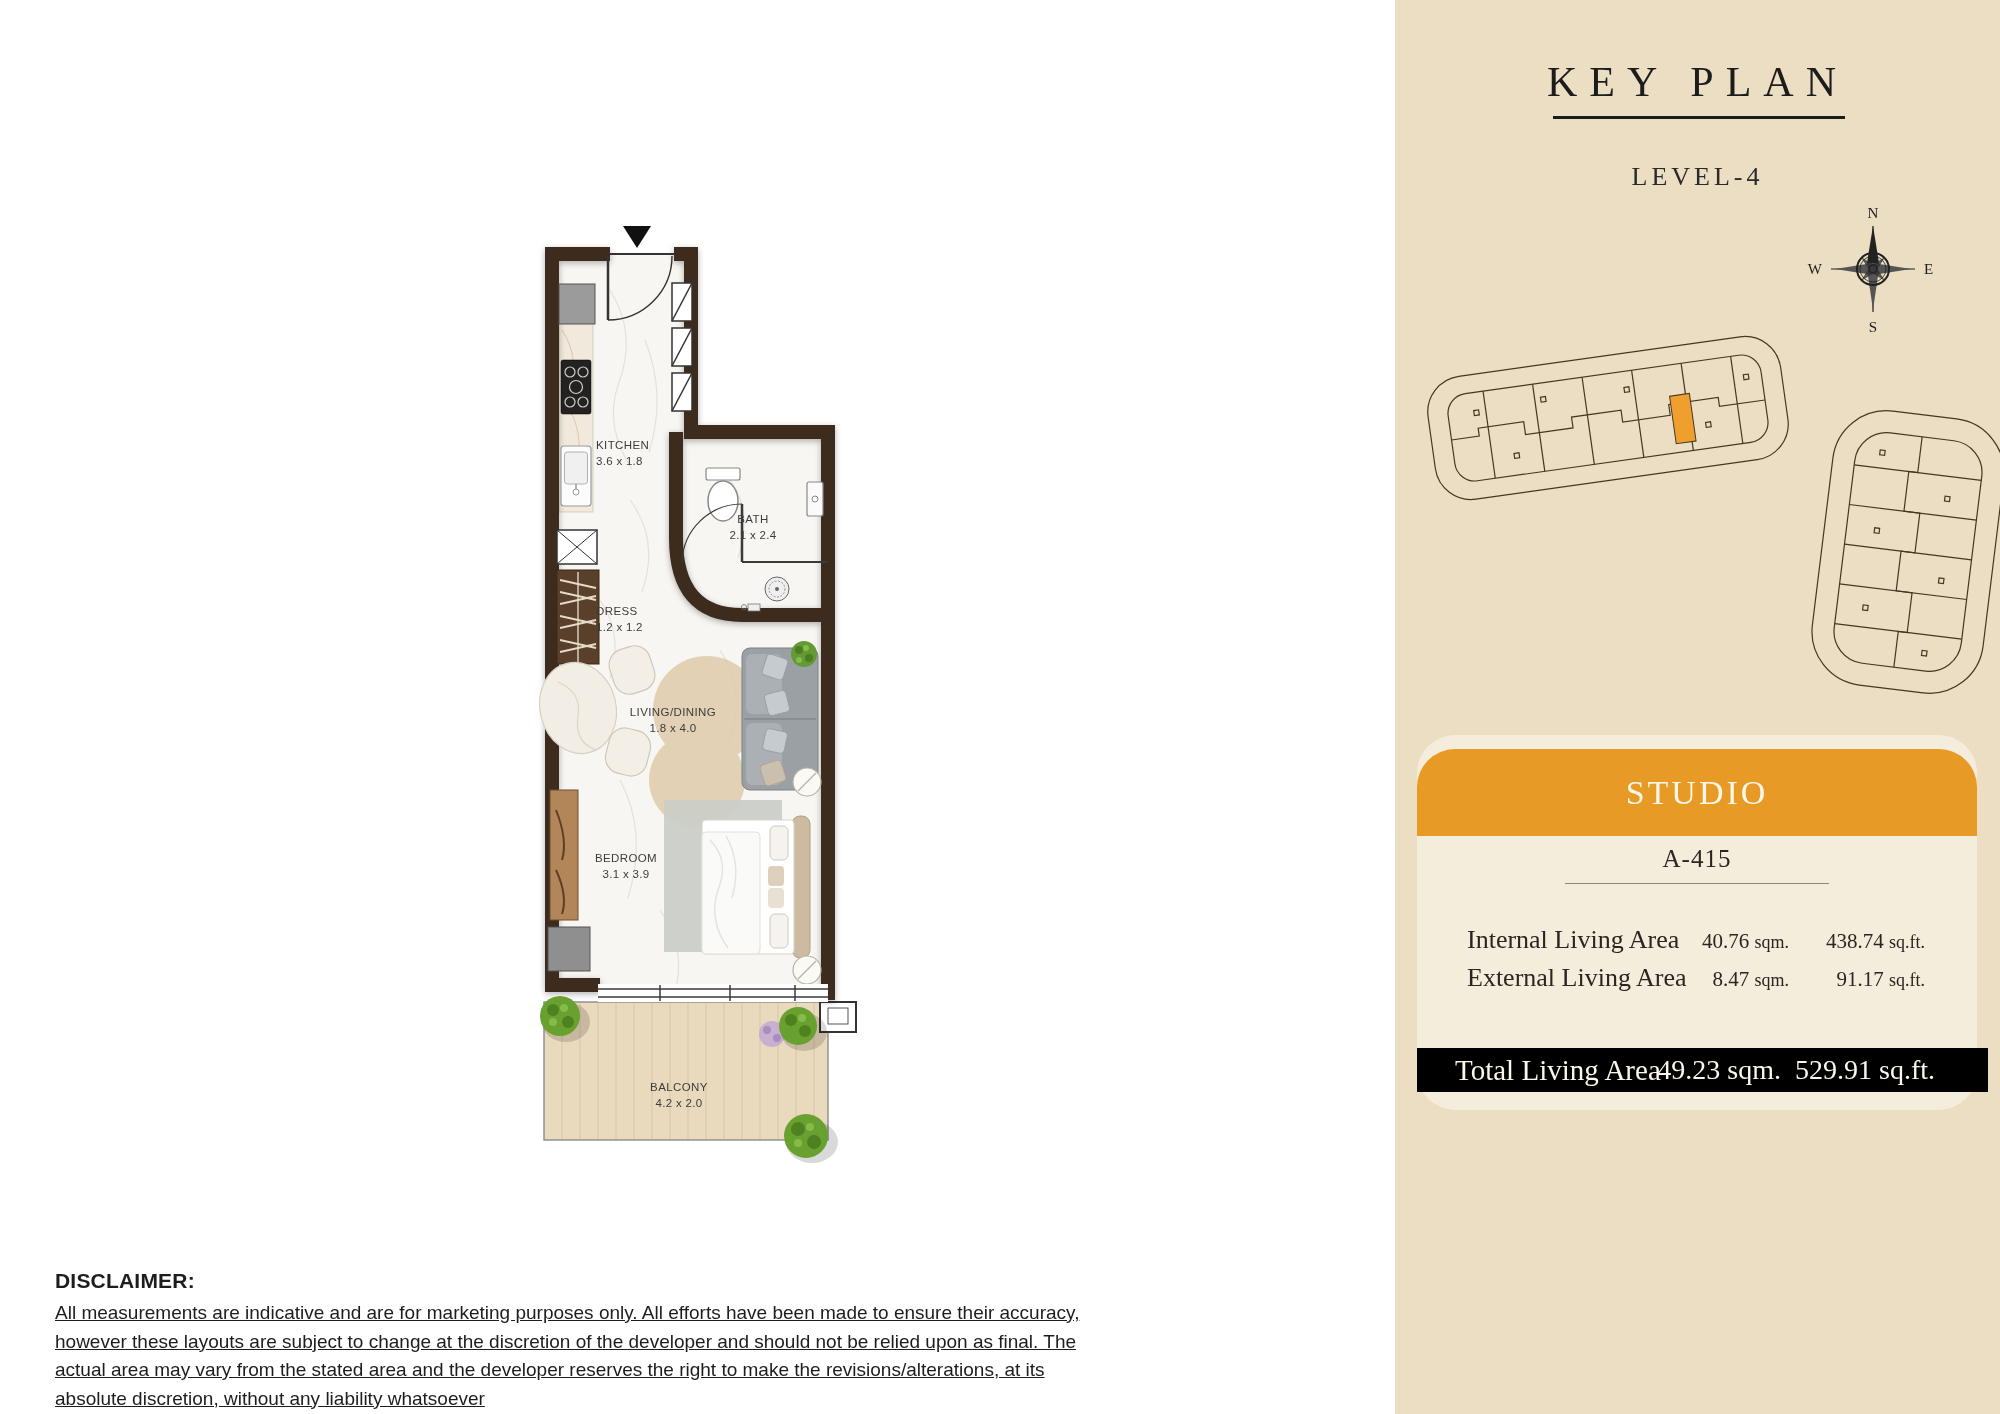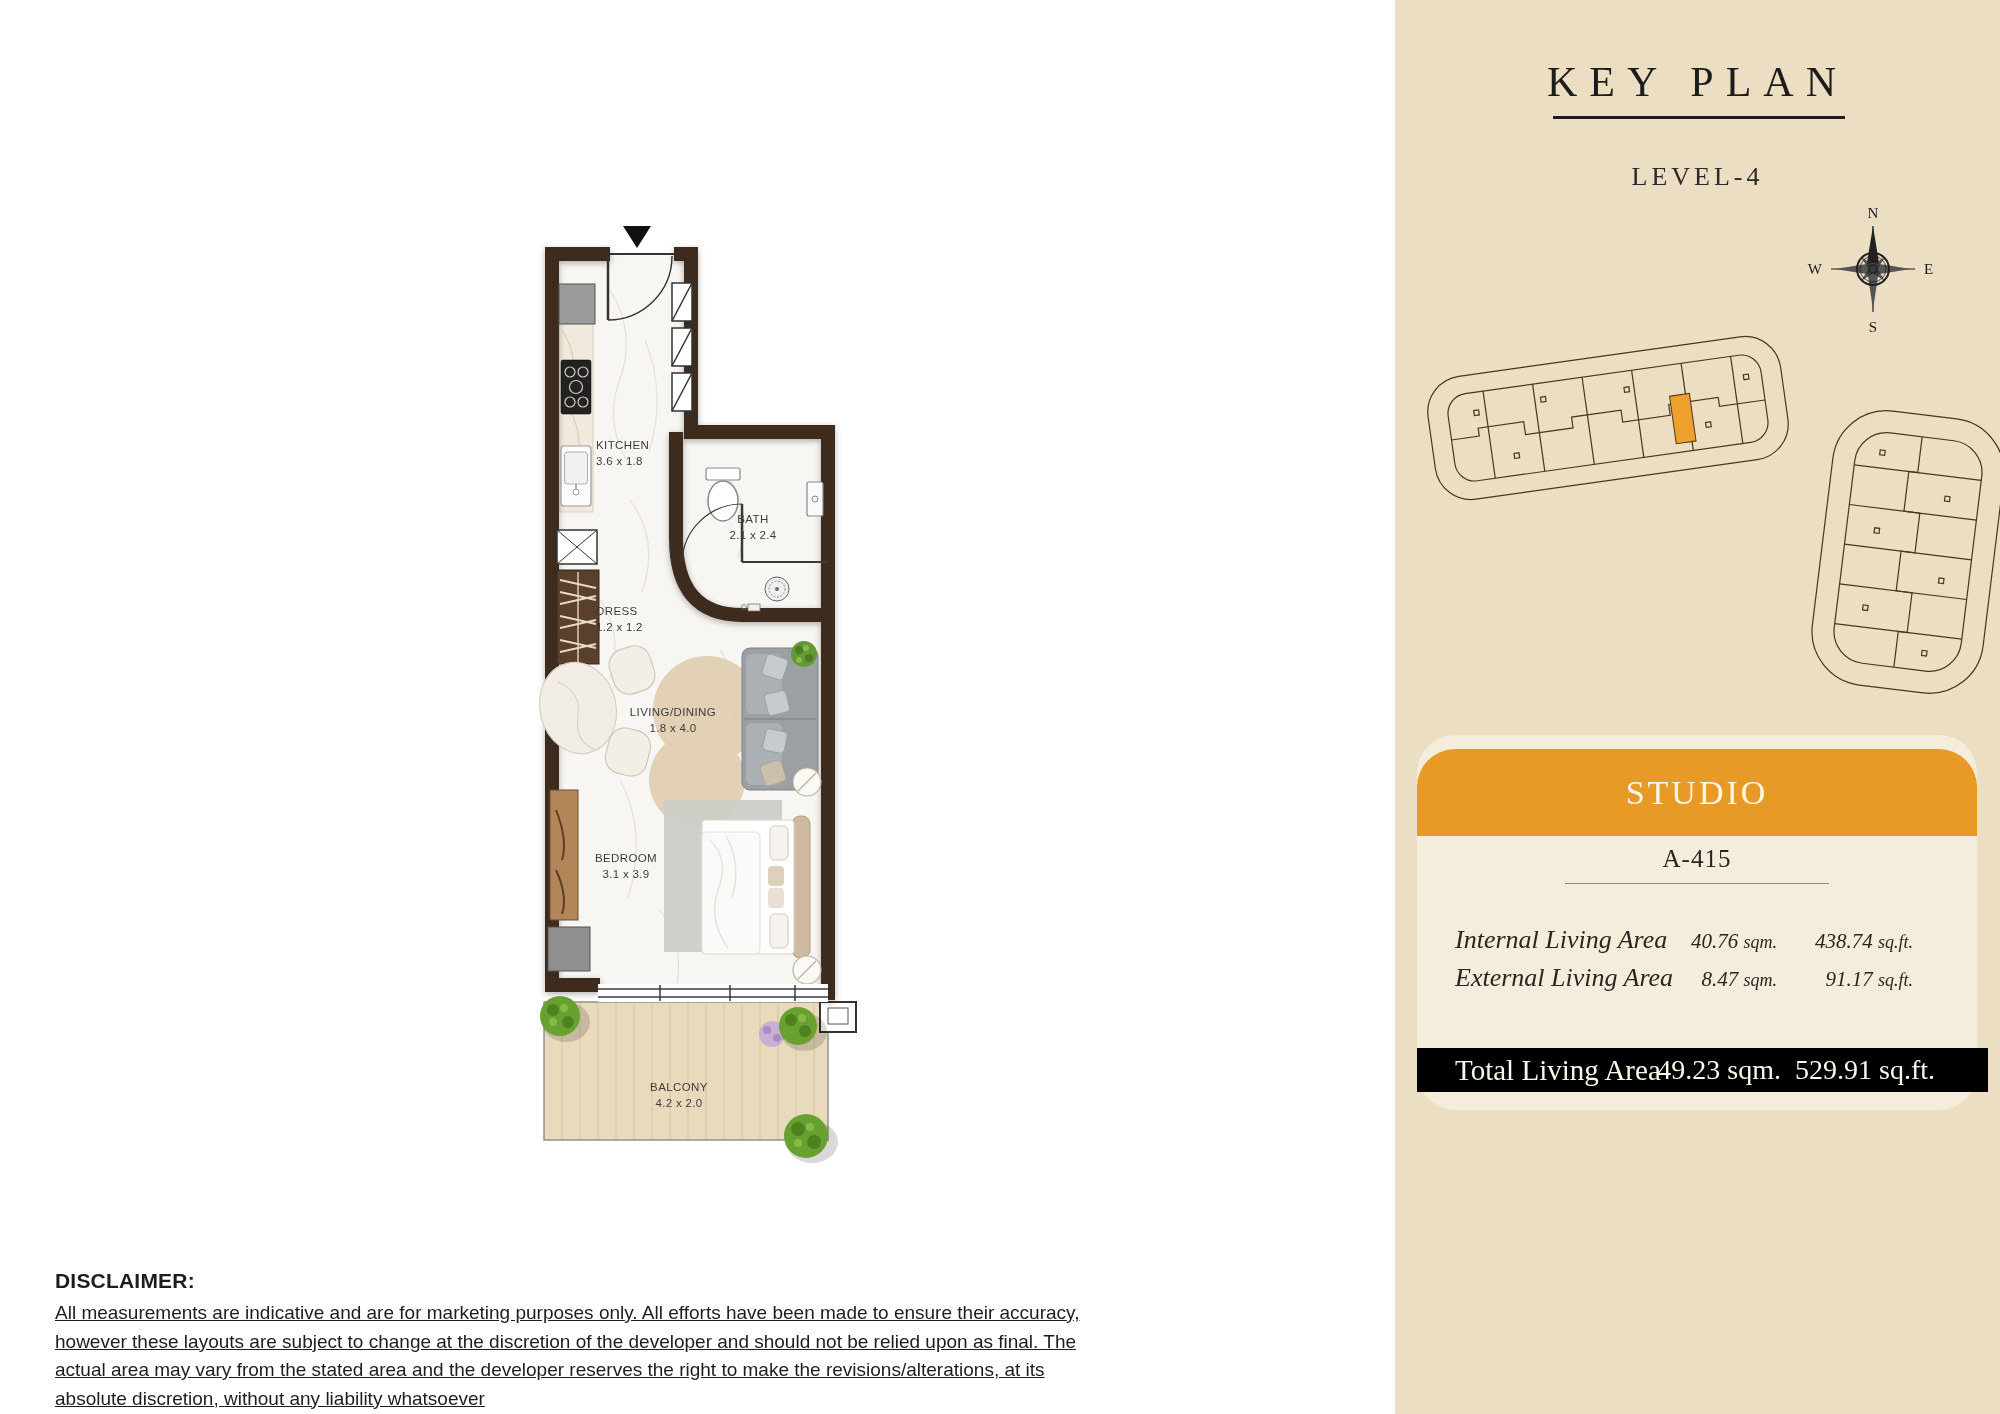--- a/index.html
+++ b/index.html
@@ -22,21 +22,21 @@
 
   
   .unit-card { position:absolute; left:22px; top:735px; width:560px; height:375px;
     background:#F4EDDC; border-radius:38px; }
   .card-head { position:absolute; left:0; top:0; width:100%; height:87px; background:#E89A27;
     border-radius:38px 38px 0 0; display:flex; align-items:center; justify-content:center;margin-top:14px; }
   .card-head span { font-family:"Liberation Serif", serif; font-size:34px; letter-spacing:3px; color:#FDF7EA; }
   .unit-no { position:absolute; top:110px; left:0; width:100%; text-align:center;
     font-family:"Liberation Serif", serif; font-size:25px; color:#2a2622; letter-spacing:1px; }
   .unit-no-line { position:absolute; top:148px; left:148px; width:264px; height:1px; background:#8f8879; }
-  .area-row { position:absolute; left:0; width:100%; height:30px;font-style:italic; }
+  .area-row { position:absolute; left:12px; width:100%; height:30px; }
   .area-row.r0 { top:190px; } .area-row.r1 { top:228px; }
   .area-label { position:absolute; left:38px; font-family:"Liberation Serif", serif; font-size:26px; color:#2a2520; }
   .sqm-cell  { position:absolute; right:200px; top:4px; font-family:"Liberation Serif", serif; font-size:21px; color:#2a2520; }
   .sqft-cell { position:absolute; right:64px;  top:4px; font-family:"Liberation Serif", serif; font-size:21px; color:#2a2520; }
   .unit-small { font-size:18px; }
   .total-bar { position:absolute; left:0; top:313px; width:571px; height:44px; background:#000000;
     display:flex; align-items:center; }
   .total-label { position:absolute; left:38px; font-family:"Liberation Serif", serif; font-size:29px; color:#FDF7EA; }
   .total-values { position:absolute; right:53px; font-family:Liberation Serif, serif; font-size:28px; color:#FDF7EA; }
   .total-values .gap { display:inline-block; width:14px; }

